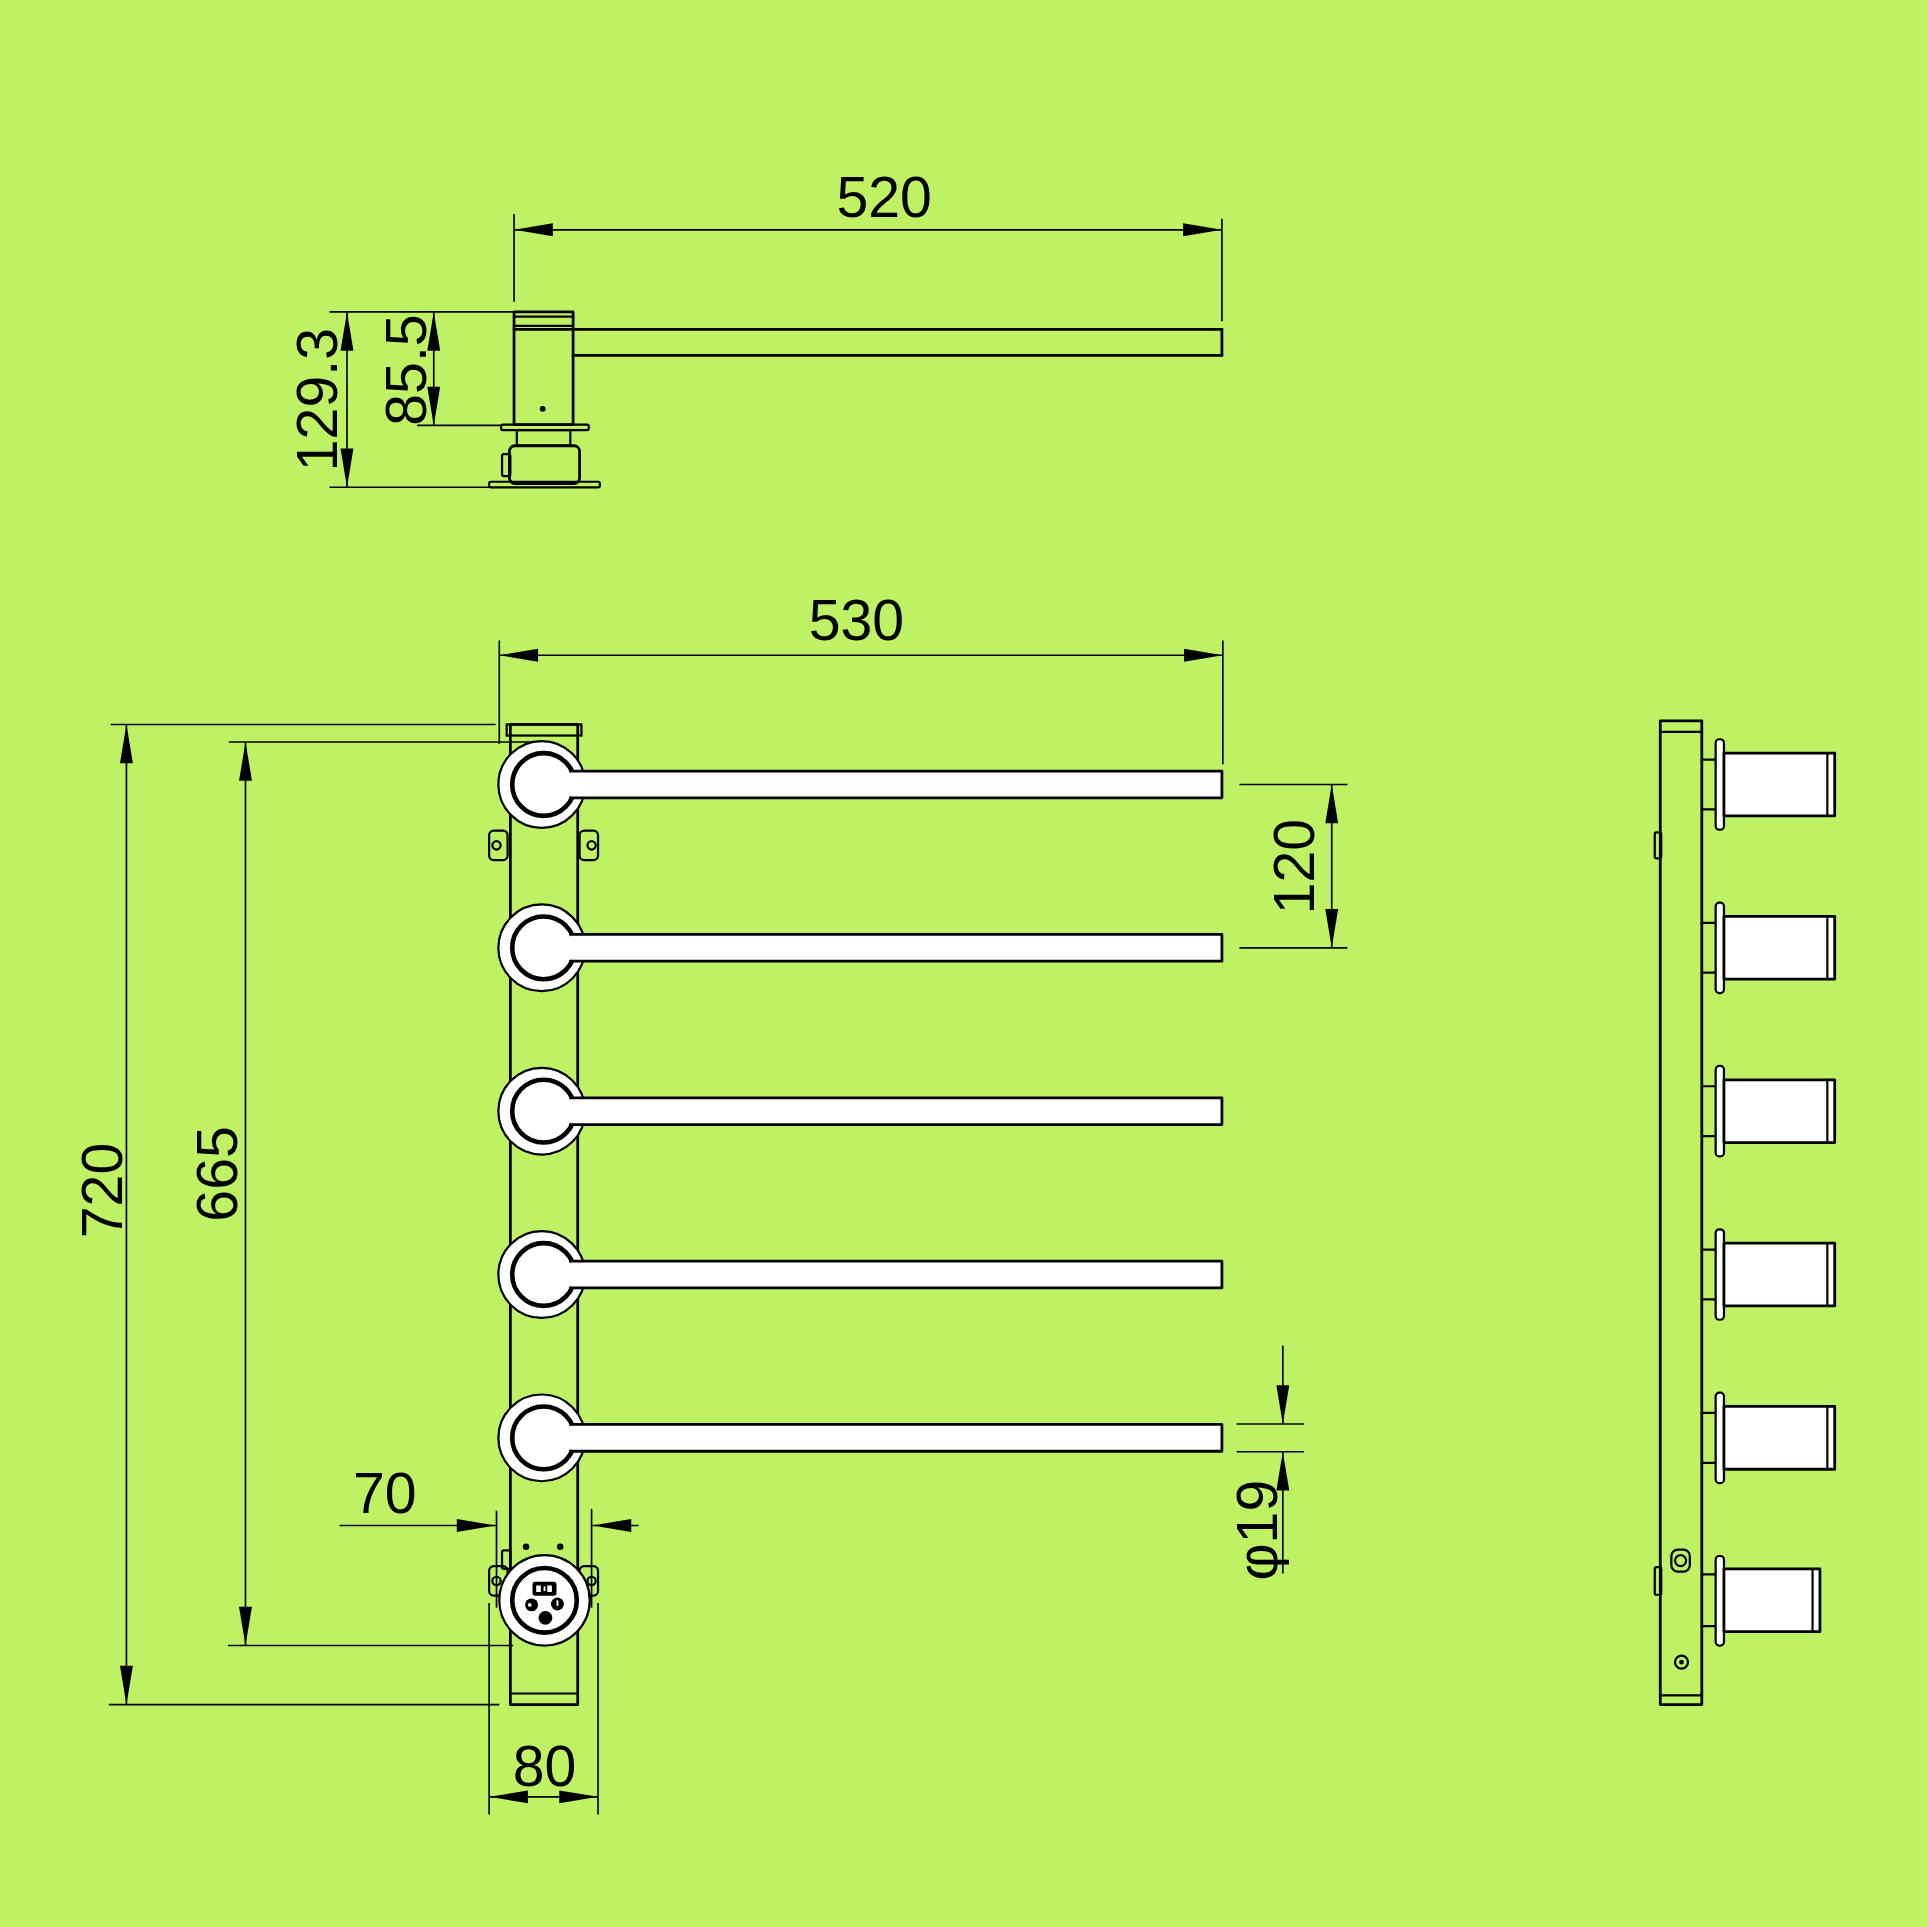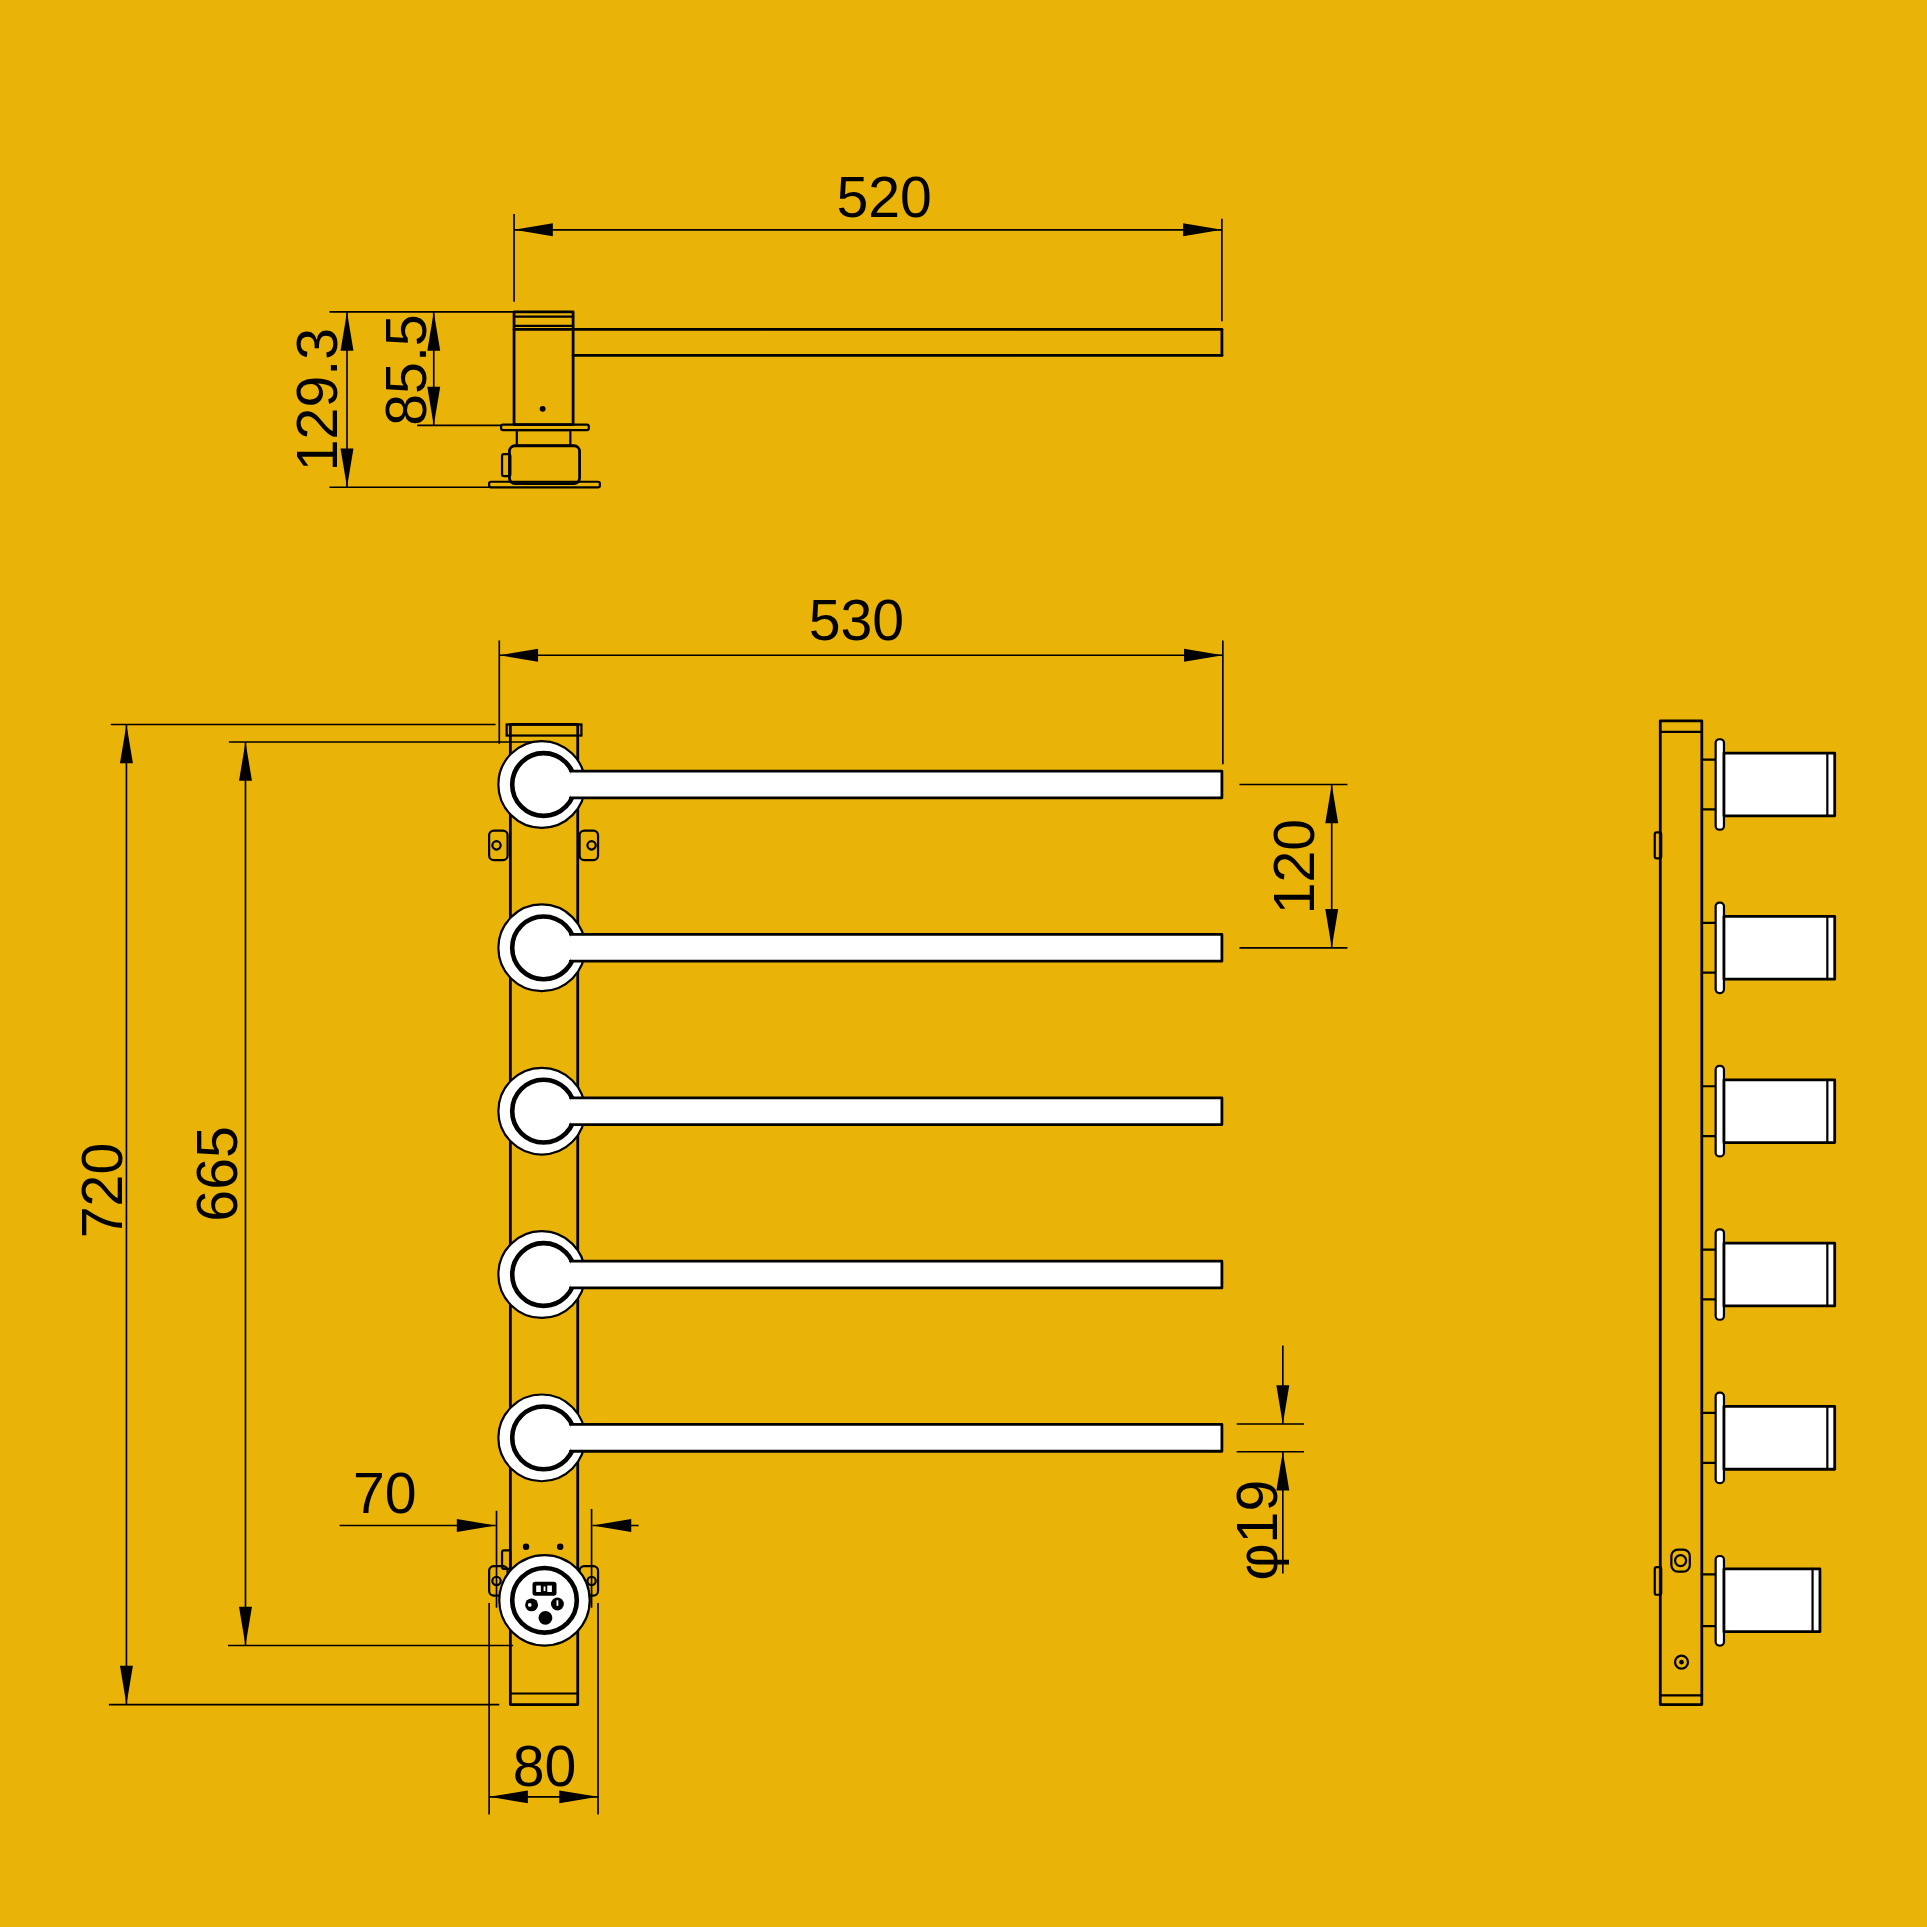--- a/index.html
+++ b/index.html
@@ -1,16 +1,16 @@
 <!DOCTYPE html>
 <html style="font-size:14.8px"><head>
 <meta charset="utf-8">
 <style>
   html,body{margin:0;padding:0;background:#ffffff;}
-  .page{width:1927px;height:1927px;background:#eab308;position:relative;}
+  .page{width:1927px;height:1927px;background:#bef264;position:relative;}
   svg{display:block;}
   text{font-family:"Liberation Sans","DejaVu Sans",sans-serif;font-size:62px;fill:#000;}
   .ol{stroke:#000;stroke-width:3;fill:none;stroke-linecap:round;stroke-linejoin:round;}
   .ol2{stroke:#000;stroke-width:2.4;fill:none;stroke-linecap:round;}
   .thick{stroke:#000;stroke-width:5;fill:none;}
   .wfill{fill:#fff;}
   .dim{stroke:#000;stroke-width:1.8;fill:none;stroke-linecap:butt;}
   .ah{fill:#000;stroke:none;}
   .blk{fill:#000;stroke:none;}
 </style>

